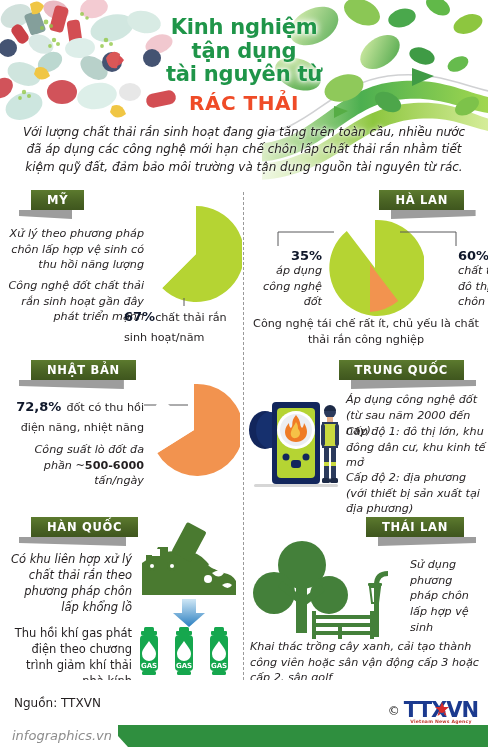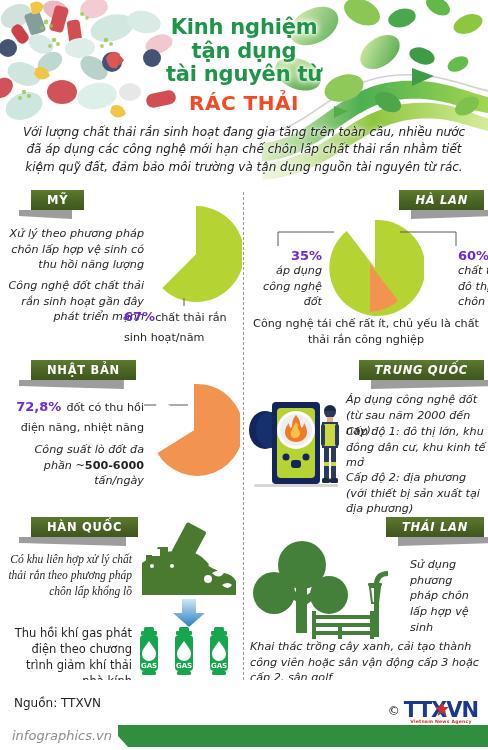--- a/index.html
+++ b/index.html
@@ -82,21 +82,21 @@
   
   #v-divider {
     position: absolute; left: 243px; top: 192px;
     width: 0; height: 488px;
     border-left: 1px dashed #9a9a9a;
   }
 
   
   .tab-wrap { position: absolute; top: 2px; height: 30px; }
   .tab-wrap.left  { left: 3px; margin-left: 28px; }
-  .tab-wrap.right { right: 4px; font-style: italic; }
+  .tab-wrap.right { right: 24px; }
   .tab {
     position: relative;
     height: 20px;
     padding: 0 16px;
     background: linear-gradient(to bottom, #5c7a2e 0%, #4a6424 55%, #3f561e 100%);
     color: #ffffff;
     font-size: 11.5px;
     font-weight: bold;
     letter-spacing: 0.7px;
     line-height: 20px;
@@ -121,21 +121,21 @@
   }
   .para b { font-style: normal; font-weight: bold; }
   .ta-r { text-align: right; }
   .ta-l { text-align: left; }
   .ta-c { text-align: center; }
 
   .pct {
     font-weight: bold;
     font-style: normal;
     font-size: 13px;
-    color: #6d28d9;
+    color: #0f172a;
   }
 
   .chart-svg { display: block; }
 
   #footer {
     position: absolute; left: 0; top: 680px;
     width: 488px; height: 70px;
   }
   #source {
     position: absolute; left: 14px; top: 16px;
@@ -442,21 +442,21 @@
     <div class="cell c-kr">
       <div class="tab-wrap left">
         <div class="tab">HÀN QUỐC</div>
         <div class="tab-fold left">
           <svg viewBox="0 0 80 9" preserveAspectRatio="none">
               <polygon points="0,0 80,0 80,9 0,6" fill="#9d9d9d"></polygon>
             </svg>
         </div>
       </div>
 
-      <div class="para ta-r" style="position:absolute;left:4px;top:36px;width:128px;font-size:11.5px;font-family:Liberation Serif, serif;">Có khu liên hợp xử lý chất thải rắn theo phương pháp chôn lấp khổng lồ</div>
+      <div class="para ta-r" style="position:absolute;left:4px;top:36px;width:128px;font-size:11.5px;">Có khu liên hợp xử lý chất thải rắn theo phương pháp chôn lấp khổng lồ</div>
 
       <div class="para ta-r" style="position:absolute;left:4px;top:110px;width:128px;font-size:11.5px;font-style:normal;">Thu hồi khí gas phát điện theo chương trình giảm khí thải nhà kính</div>
 
       <svg style="position:absolute;left:138px;top:6px;" width="102" height="78" viewBox="0 0 102 78">
 
         <path d="M4 74 L4 42 Q22 28 48 30 Q60 31 68 40 Q76 50 86 52 Q94 53 98 60 L98 74 Z" fill="#4a7a30"></path>
 
         <rect x="40" y="4" width="22" height="34" rx="2" fill="#4a7a30" transform="rotate(28 51 21)"></rect>
 
         <path d="M8 44 L8 34 L16 34 L20 26 L30 26 L30 44 Z" fill="#4a7a30"></path>

